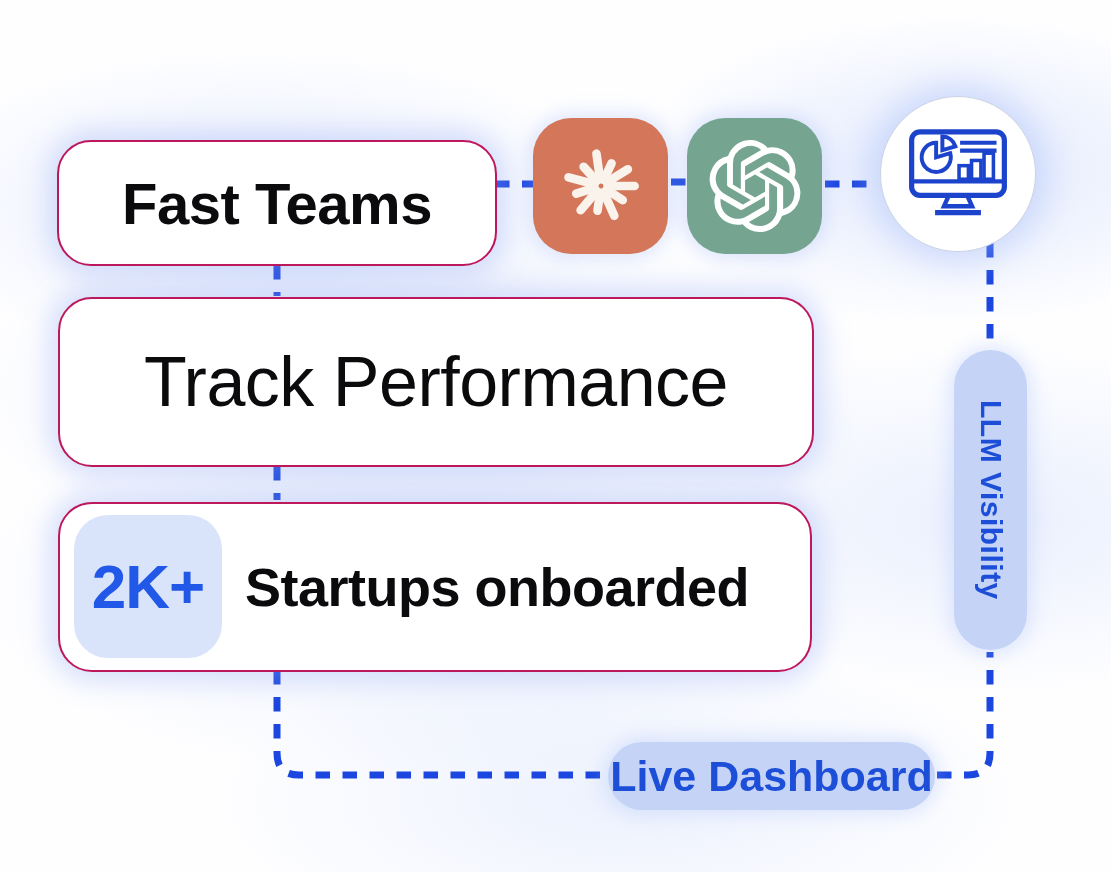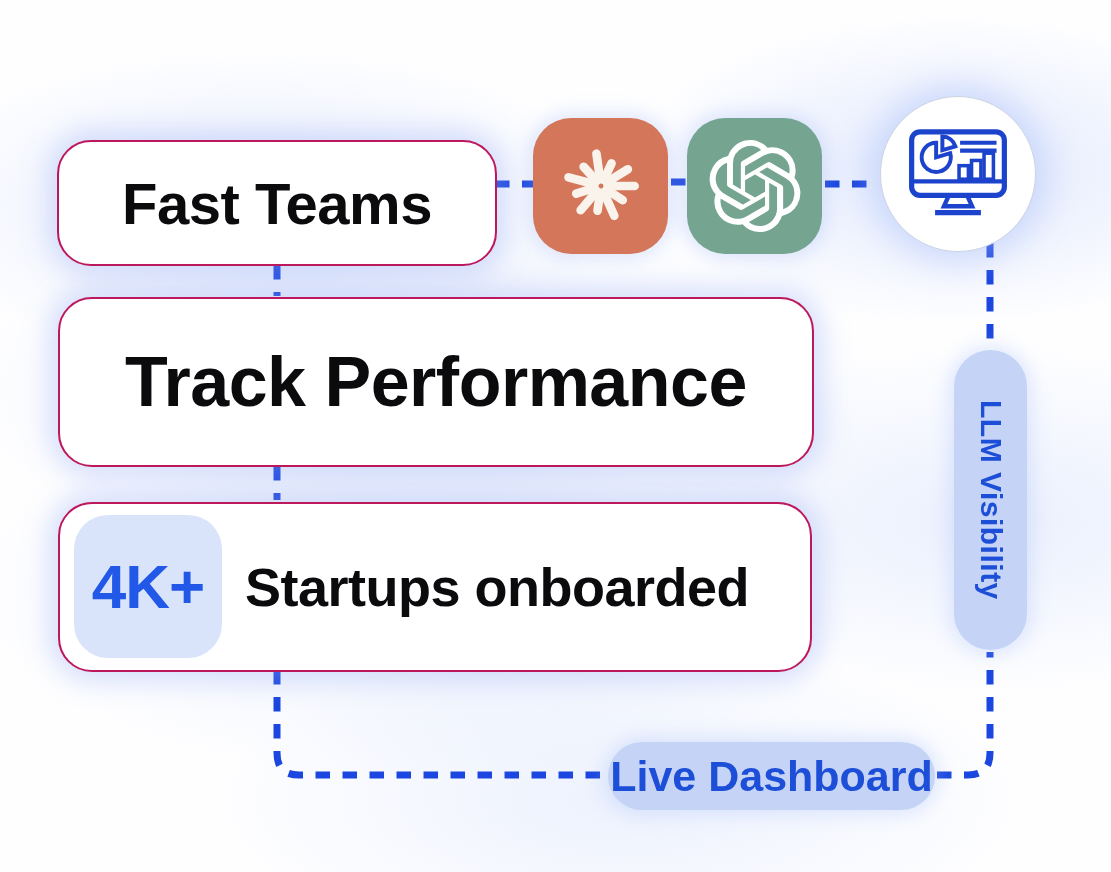--- a/index.html
+++ b/index.html
@@ -20,21 +20,21 @@
   svg.connectors path{fill:none;stroke:#1b46df;stroke-width:7;stroke-dasharray:14.5 12.5;}
 
   .card{
     position:absolute;z-index:2;background:#ffffff;
     border:2px solid #be185d;border-radius:34px;
     box-shadow:0 0 26px 9px rgba(148,173,244,.35);
     display:flex;align-items:center;justify-content:center;
     color:#0b0b0d;
   }
   .card.fast{left:57px;top:140px;width:436px;height:122px;font-size:58px;font-weight:600;letter-spacing:-.5px;}
-  .card.track{left:58px;top:297px;width:752px;height:166px;font-size:70px;font-weight:700;letter-spacing:-.5px;}
+  .card.track{left:58px;top:297px;width:752px;height:166px;font-size:70px;font-weight:400;letter-spacing:-.5px;}
   .card.startups{left:58px;top:502px;width:750px;height:166px;justify-content:flex-start;}
   .badge{
     position:absolute;left:14px;top:11px;width:148px;height:143px;
     background:#d9e4fa;border-radius:34px;
     display:flex;align-items:center;justify-content:center;
     color:#2158e8;font-size:62px;font-weight:700;letter-spacing:-1px;
   }
   .startups-label{margin-left:185px;font-size:54px;font-weight:700;letter-spacing:-.5px;}
 
   .tile{
@@ -127,21 +127,21 @@
       </g>
     </svg>
   </div>
 
   <div class="card track">
     <span>Track Performance</span>
   </div>
 
   <div class="card startups">
     <div class="badge">
-      <span>4K+</span>
+      <span>2K+</span>
     </div>
     <span class="startups-label">Startups onboarded</span>
   </div>
 
   <div class="pill vertical">
     <span>LLM Visibility</span>
   </div>
 
   <div class="pill horizontal">
     <span>Live Dashboard</span>

